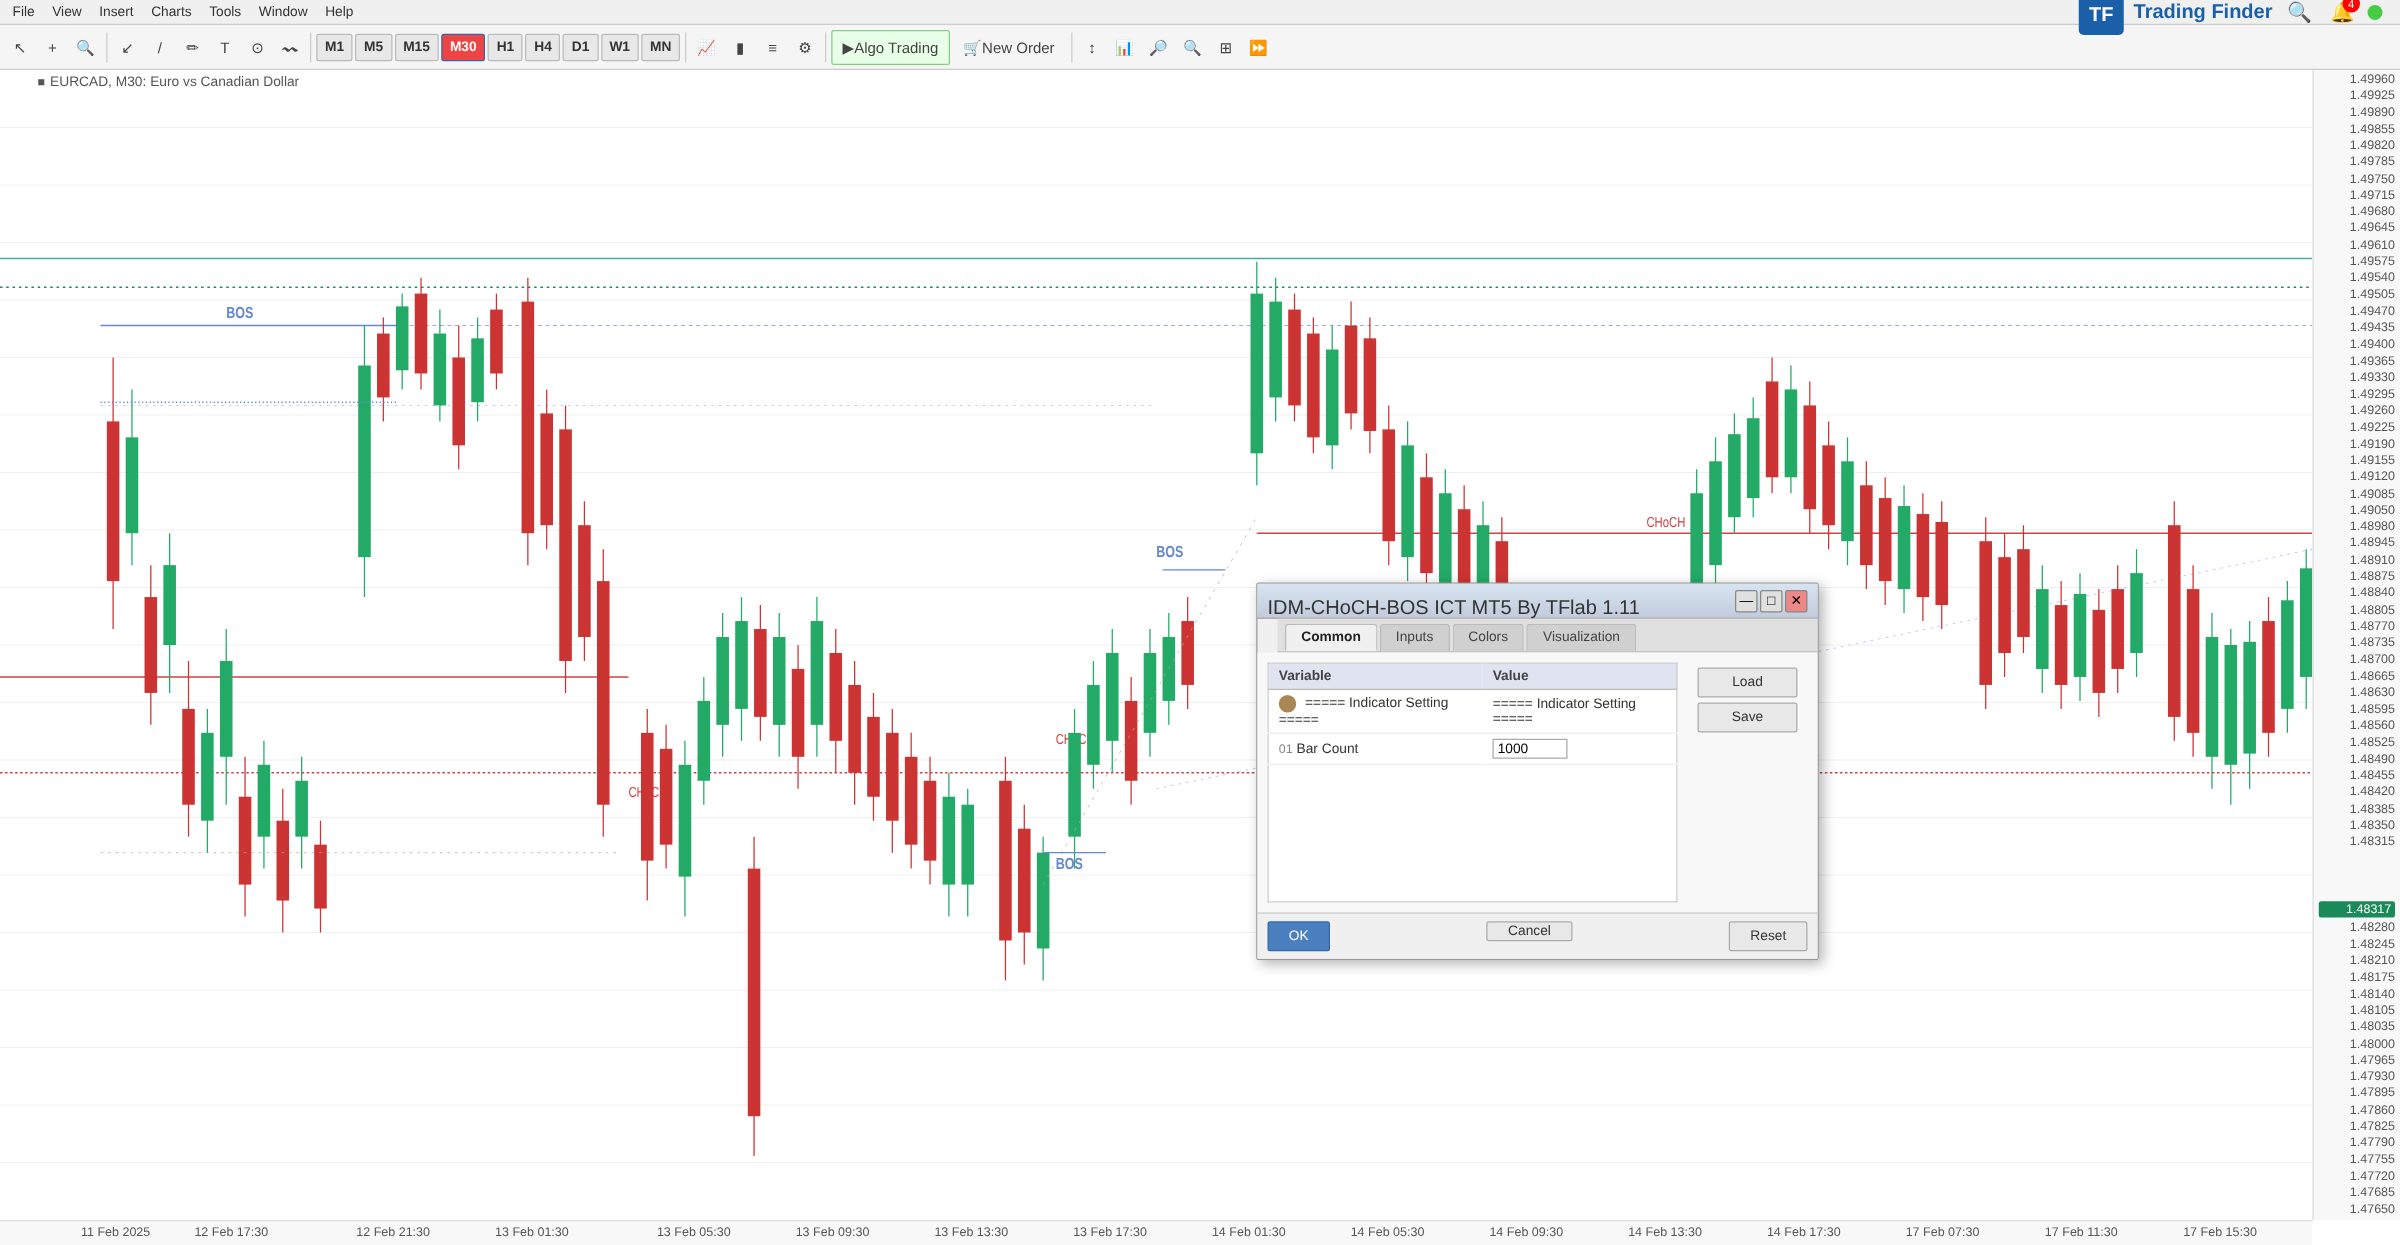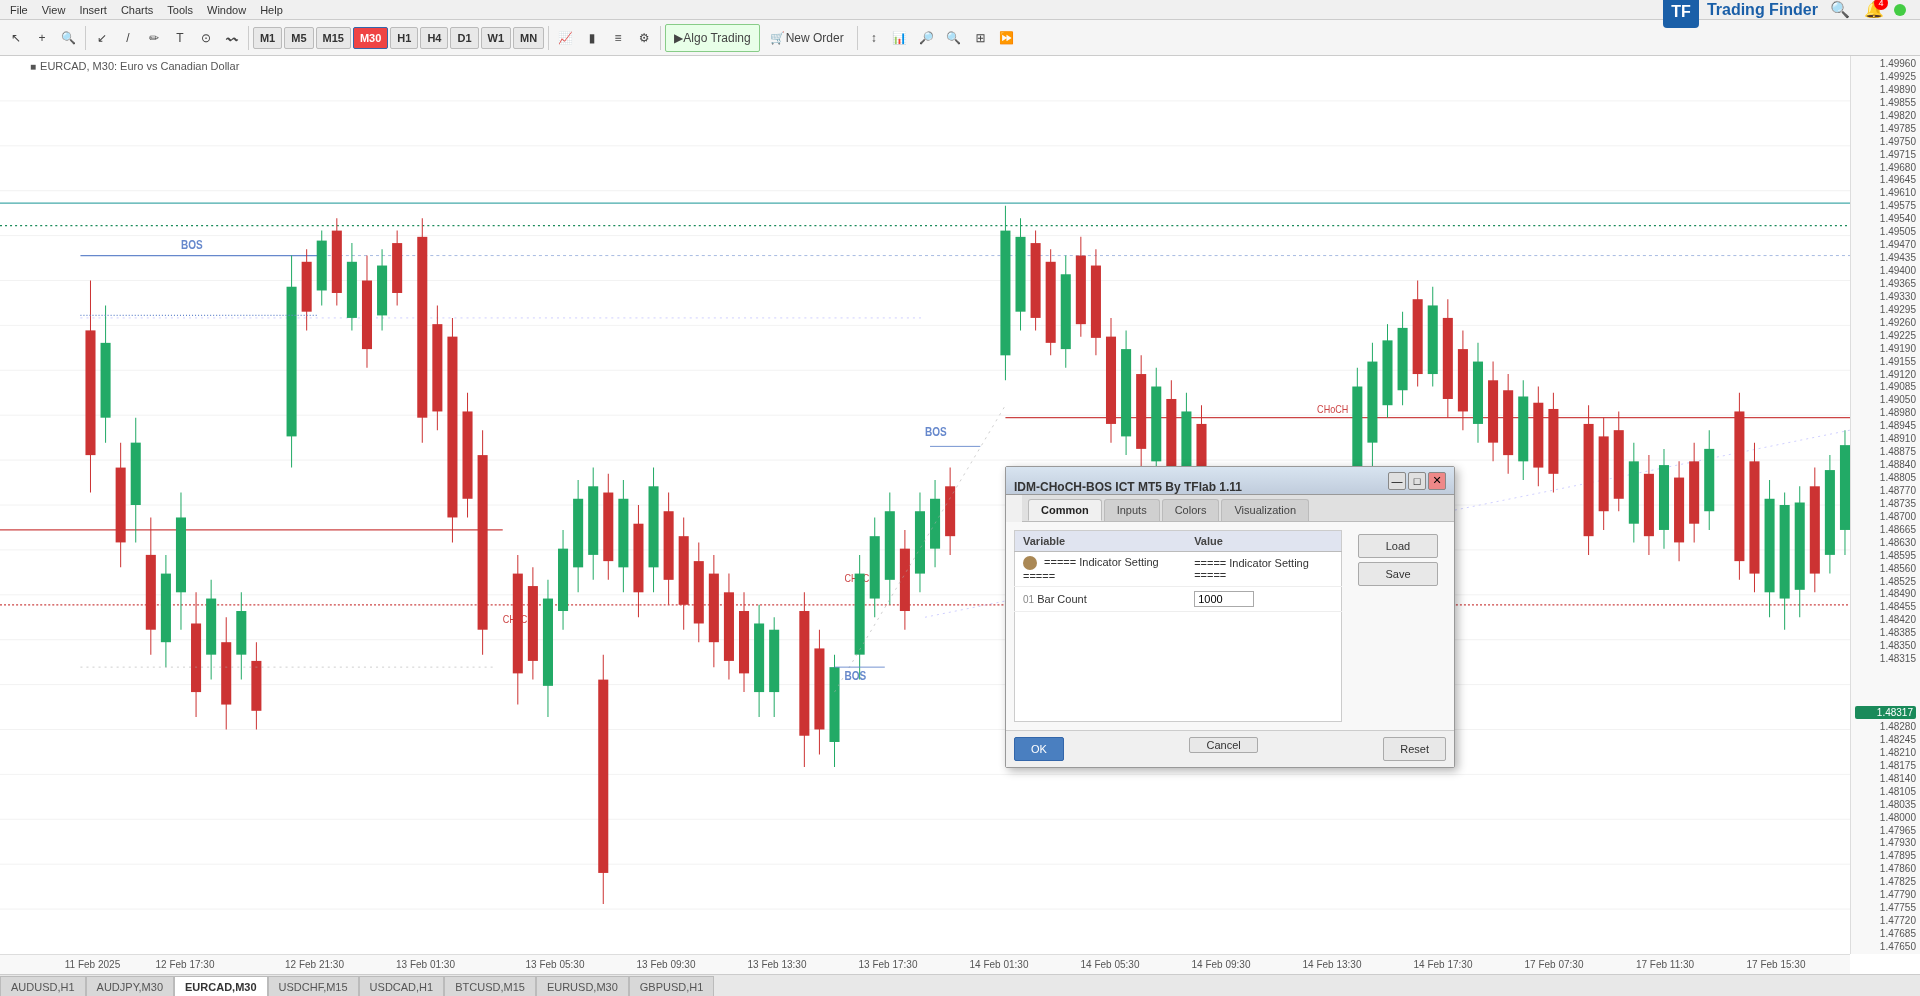--- a/index.html
+++ b/index.html
@@ -242,22 +242,22 @@
       background: linear-gradient(to bottom, #d8e4f0, #c0ccdc);
       height: 28px;
       display: flex;
       align-items: center;
       padding: 0 8px;
       border-bottom: 1px solid #999;
       cursor: move;
     }
     #dialog-title-text {
       flex: 1;
-      font-size: 12px;
-      font-weight: bold;
+      font-size: 16px;
+      font-weight: normal;
       color: #333;
       margin-top: 13px;
     }
     .dialog-ctrl-btn {
       width: 18px; height: 18px;
       background: #e0e0e0;
       border: 1px solid #888;
       cursor: pointer;
       display: flex; align-items: center; justify-content: center;
       font-size: 11px;
@@ -944,24 +944,14 @@
 
       <div id="dialog-buttons">
         <button class="confirm-btn">OK</button>
         <button class="cancel-btn">Cancel</button>
         <button class="reset-btn">Reset</button>
       </div>
     </div>
 
   </div>
 
-  <div id="chart-tabs">
-    <div class="chart-tab">AUDUSD,H1</div>
-    <div class="chart-tab">AUDJPY,M30</div>
-    <div class="chart-tab active">EURCAD,M30</div>
-    <div class="chart-tab">USDCHF,M15</div>
-    <div class="chart-tab">USDCAD,H1</div>
-    <div class="chart-tab">BTCUSD,M15</div>
-    <div class="chart-tab">EURUSD,M30</div>
-    <div class="chart-tab">GBPUSD,H1</div>
-  </div>
 
 </div>
 
 </body></html>

